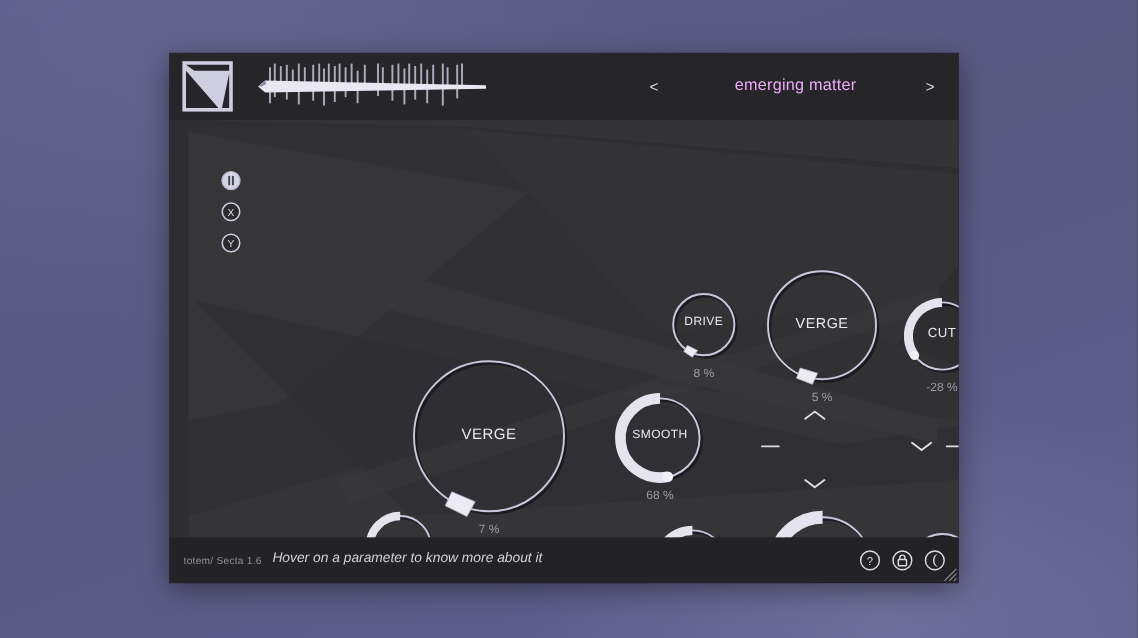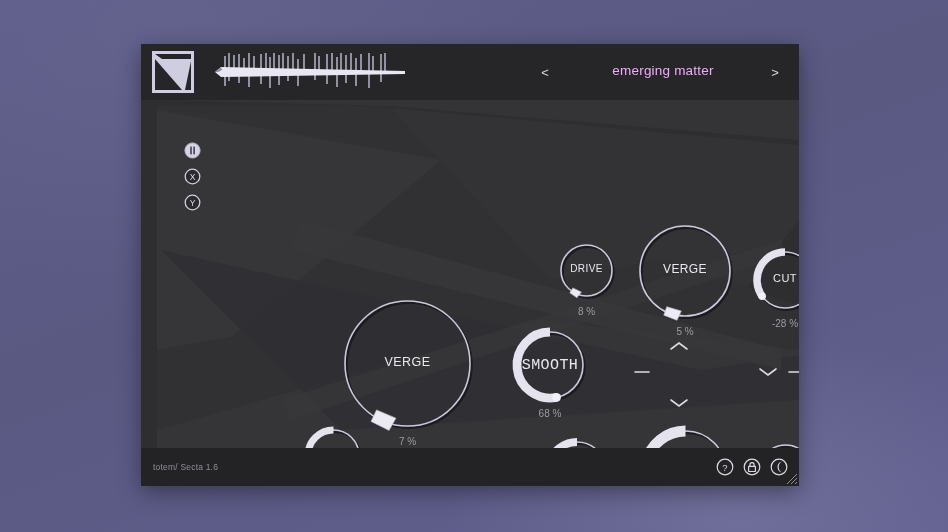--- a/index.html
+++ b/index.html
@@ -308,21 +308,21 @@
           <div class="klabel" style="top: 61.5px; font-size: 12.5px;">VERGE</div>
           <div class="kvalue" style="top: 143px;">7 %</div>
         </div>
         <div class="knob" style="left: 368px; top: 224px; width: 82px; height: 82px;">
           <svg width="82" height="82" viewBox="0 0 82 82">
             <circle cx="42.6" cy="42.8" r="33" fill="none" stroke="rgba(10,10,14,0.55)" stroke-width="2.2"></circle>
             <circle cx="41" cy="41" r="33" fill="none" stroke="#c9c8dc" stroke-width="1.6"></circle>
             <path d="M 41 8 A 33 33 0 1 0 47.52269223251113 73.34894876251683" fill="none" stroke="#e4e3ee" stroke-width="8.84" stroke-linecap="butt"></path>
             <circle cx="47.52269223251113" cy="73.34894876251683" r="4.42" fill="#f1f0f8"></circle>
           </svg>
-          <div class="klabel" style="top: 33.44px; font-size: 15px; font-family: Liberation Mono, monospace;">SMOOTH</div>
+          <div class="klabel" style="top: 33.44px; font-size: 10px;">SMOOTH</div>
           <div class="kvalue" style="top: 84px;">68 %</div>
         </div>
         <div class="knob" style="left: 159px; top: 322px; width: 67px; height: 67px;">
           <svg width="67" height="67" viewBox="0 0 67 67">
             <circle cx="35.1" cy="35.3" r="25.5" fill="none" stroke="rgba(10,10,14,0.55)" stroke-width="2.2"></circle>
             <circle cx="33.5" cy="33.5" r="25.5" fill="none" stroke="#c9c8dc" stroke-width="1.6"></circle>
             <path d="M 33.5 8 A 25.5 25.5 0 0 0 8.003145871717656 33.09946340854858" fill="none" stroke="#e4e3ee" stroke-width="6.890000000000001" stroke-linecap="butt"></path>
             <circle cx="8.003145871717656" cy="33.09946340854858" r="3.4450000000000003" fill="#f1f0f8"></circle>
           </svg>
         </div>
@@ -366,20 +366,21 @@
             </svg></span></div>
         <div class="mini-ctl" style="left: 645px; top: 266px;"><span><svg width="20" height="12" viewBox="0 0 20 12">
               <line x1="3" y1="6" x2="17" y2="6" stroke="#dcdce2" stroke-width="1.6" stroke-linecap="round"></line>
             </svg></span></div>
       </div>
 
   </div>
 
   <div id="footer">
     <div id="brand">totem/ Secta 1.6</div>
+    <div id="hint">Hover on a parameter to know more about it</div>
 
     <div class="foot-btn" id="help-btn">
       <svg width="18" height="18" viewBox="0 0 18 18">
         <circle cx="9" cy="9" r="7.8" fill="none" stroke="#dcdbe6" stroke-width="1.2"></circle>
         <text x="9" y="12.6" text-anchor="middle" font-size="9.5" font-family="Liberation Sans, sans-serif" fill="#dcdbe6">?</text>
       </svg>
     </div>
     <div class="foot-btn" id="lock-btn">
       <svg width="18" height="18" viewBox="0 0 18 18">
         <circle cx="9" cy="9" r="7.8" fill="none" stroke="#dcdbe6" stroke-width="1.2"></circle>

